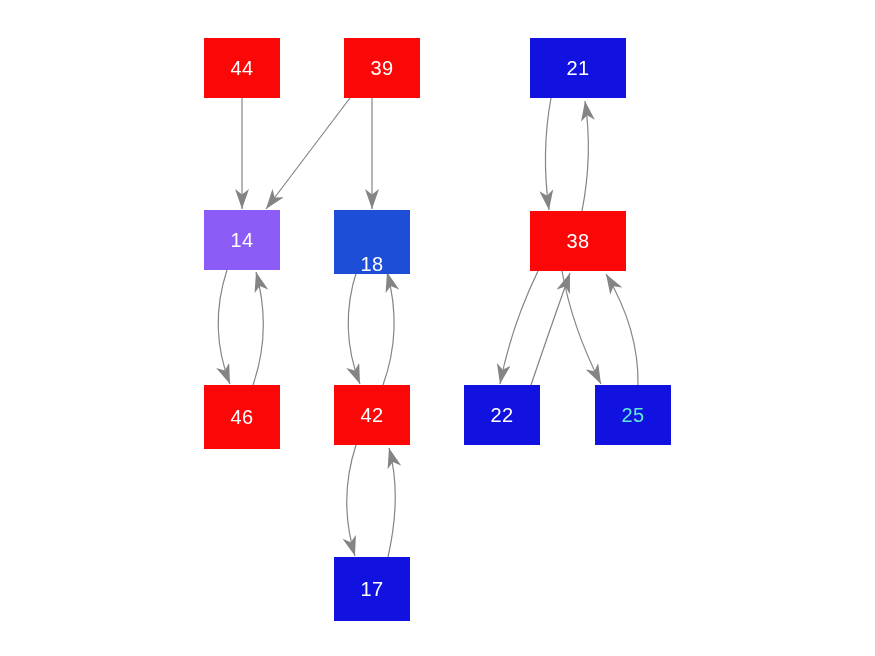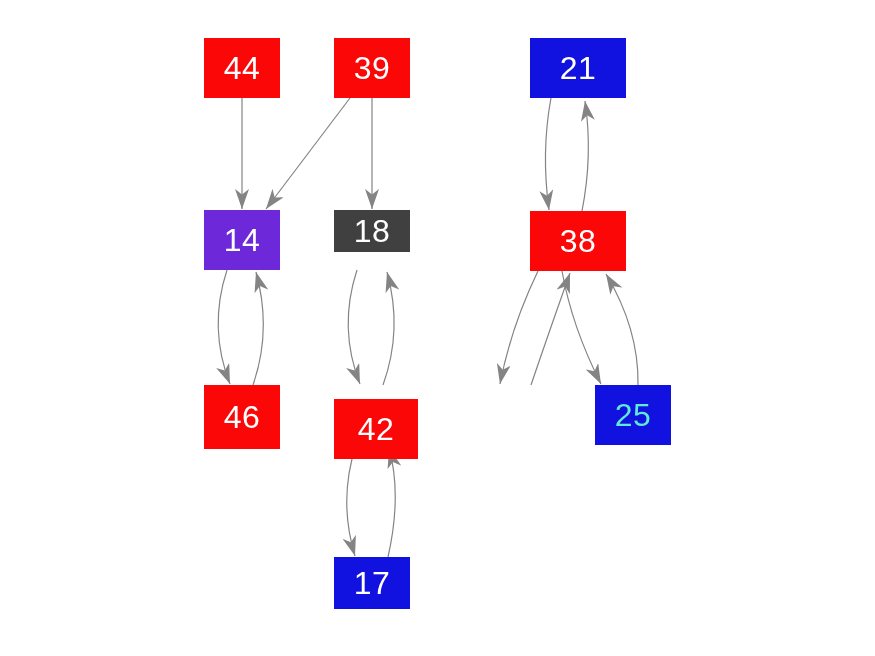--- a/index.html
+++ b/index.html
@@ -33,21 +33,21 @@
   .node {
     position: absolute;
     display: flex;
     align-items: center;
     justify-content: center;
     box-sizing: border-box;
     cursor: pointer;
   }
   .node span {
     color: #ffffff;
-    font-size: 32px;
+    font-size: 20px;
     line-height: 1;
     letter-spacing: 0.5px;
     user-select: none;
   }
 </style>
 </head>
 <body>
 
 <div id="canvas">
   <svg id="edge-layer" width="875" height="656" viewBox="0 0 875 656" xmlns="http://www.w3.org/2000/svg">
@@ -71,41 +71,44 @@
         <path d="M 562 271 Q 572 327 601 384" fill="none" stroke="#848484" stroke-width="1.2" marker-end="url(#arrowhead)"></path>
         <path d="M 638 385 Q 639 329 606 274" fill="none" stroke="#848484" stroke-width="1.2" marker-end="url(#arrowhead)"></path>
         <path d="M 356 445 Q 338 500 355 556" fill="none" stroke="#848484" stroke-width="1.2" marker-end="url(#arrowhead)"></path>
         <path d="M 388 557 Q 402 495 389 448" fill="none" stroke="#848484" stroke-width="1.2" marker-end="url(#arrowhead)"></path>
       </g>
   </svg>
   <div id="nodes-layer">
       <div class="node" style="left: 204px; top: 38px; width: 76px; height: 60px; background: rgb(251, 7, 7);">
         <span style="color: rgb(255, 255, 255);">44</span>
       </div>
-      <div class="node" style="left: 334px; top: 38px; width: 76px; height: 60px; background: rgb(251, 7, 7);">
+      <div class="node" style="left: 344px; top: 38px; width: 76px; height: 60px; background: rgb(251, 7, 7);">
         <span style="color: rgb(255, 255, 255);">39</span>
       </div>
       <div class="node" style="left: 530px; top: 38px; width: 96px; height: 60px; background: rgb(17, 17, 224);">
         <span style="color: rgb(255, 255, 255);">21</span>
       </div>
-      <div class="node" style="left: 204px; top: 210px; width: 76px; height: 60px; background: #6d28d9;">
+      <div class="node" style="left: 204px; top: 210px; width: 76px; height: 60px; background: #8b5cf6;">
         <span style="color: rgb(255, 255, 255);">14</span>
       </div>
-      <div class="node" style="left: 334px; top: 210px; width: 76px; height: 42px; background: #404040;">
+      <div class="node" style="left: 334px; top: 210px; width: 76px; height: 64px; background: #1d4ed8; align-items: flex-end;">
         <span style="color: rgb(255, 255, 255);">18</span>
       </div>
       <div class="node" style="left: 530px; top: 211px; width: 96px; height: 60px; background: rgb(251, 7, 7);">
         <span style="color: rgb(255, 255, 255);">38</span>
       </div>
       <div class="node" style="left: 204px; top: 385px; width: 76px; height: 64px; background: rgb(251, 7, 7);">
         <span style="color: rgb(255, 255, 255);">46</span>
       </div>
-      <div class="node" style="left: 334px; top: 399px; width: 84px; height: 60px; background: rgb(251, 7, 7);">
+      <div class="node" style="left: 334px; top: 385px; width: 76px; height: 60px; background: rgb(251, 7, 7);">
         <span style="color: rgb(255, 255, 255);">42</span>
+      </div>
+      <div class="node" style="left: 464px; top: 385px; width: 76px; height: 60px; background: rgb(17, 17, 224);">
+        <span style="color: rgb(255, 255, 255);">22</span>
       </div>
       <div class="node" style="left: 595px; top: 385px; width: 76px; height: 60px; background: rgb(17, 17, 224);">
         <span style="color: #5eead4;">25</span>
       </div>
-      <div class="node" style="left: 334px; top: 557px; width: 76px; height: 52px; background: rgb(17, 17, 224);">
+      <div class="node" style="left: 334px; top: 557px; width: 76px; height: 64px; background: rgb(17, 17, 224);">
         <span style="color: rgb(255, 255, 255);">17</span>
       </div>
     </div>
 </div>
 
 </body></html>

